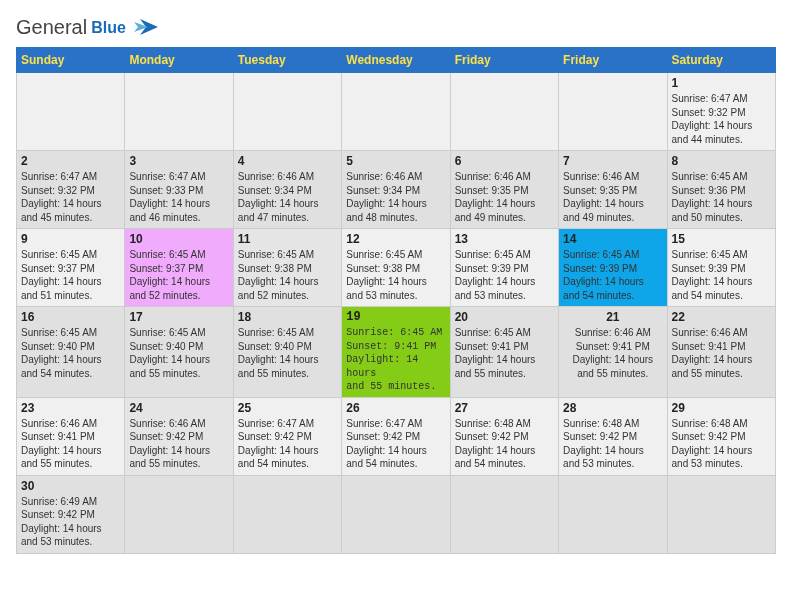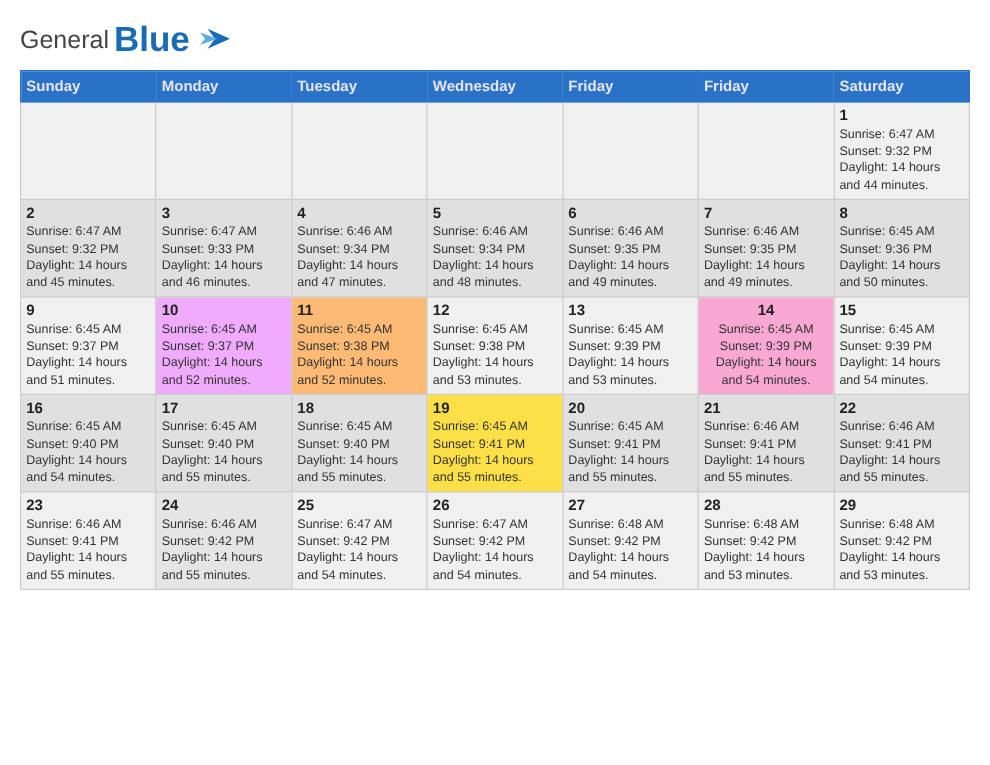--- a/index.html
+++ b/index.html
@@ -33,21 +33,21 @@
       font-size: 16px;
       color: #555;
     }
     .calendar {
       width: 100%;
       border-collapse: collapse;
       font-size: 10.5px;
     }
     .calendar thead th {
       background-color: #2a72c8;
-      color: #e5e5e5;
+      color: #fde047;
       padding: 5px 4px;
       text-align: left;
       font-weight: bold;
       font-size: 12px;
       border: 1px solid #2a72c8;
       margin-top: 32px;
     }
     .calendar tbody td {
       border: 1px solid #ccc;
       vertical-align: top;
@@ -81,21 +81,21 @@
       height: 60px;
     }
   </style>
 </head>
 <body>
 
 <div class="header-area">
   <div class="logo">
     <div style="display:flex; align-items:center; gap:4px;">
       <span style="font-size:20px; color:#444; font-weight:normal;">General</span>
-      <span style="font-size:28px; color:#1a6bb5; font-weight:bold;">Blue</span>
+      <span style="font-size:16px; color:#1a6bb5; font-weight:bold;">Blue</span>
       <svg width="32" height="22" viewBox="0 0 32 22">
         <polygon points="10,2 28,10 10,18 16,10" fill="#1a6bb5"></polygon>
         <polygon points="4,5 18,10 4,15 8,10" fill="#5aaddd"></polygon>
       </svg>
     </div>
   </div>
   <div class="title-area">
     <div class="month-title"></div>
     <div class="location-title"></div>
   </div>
@@ -158,33 +158,33 @@
       </tr>
       <tr>
         <td style="background: rgb(240, 240, 240);"><span class="day-num">9</span><span class="day-info" style="white-space: pre-line;">Sunrise: 6:45 AM
 Sunset: 9:37 PM
 Daylight: 14 hours
 and 51 minutes.</span></td>
         <td style="background: #f0abfc;"><span class="day-num">10</span><span class="day-info" style="white-space: pre-line;">Sunrise: 6:45 AM
 Sunset: 9:37 PM
 Daylight: 14 hours
 and 52 minutes.</span></td>
-        <td style="background: #fdba74; margin-left: 40px;"><span class="day-num">11</span><span class="day-info" style="white-space: pre-line;">Sunrise: 6:45 AM
+        <td style="background: #e5e5e5; margin-left: 40px;"><span class="day-num">11</span><span class="day-info" style="white-space: pre-line;">Sunrise: 6:45 AM
 Sunset: 9:38 PM
 Daylight: 14 hours
 and 52 minutes.</span></td>
         <td style="background: rgb(240, 240, 240);"><span class="day-num">12</span><span class="day-info" style="white-space: pre-line;">Sunrise: 6:45 AM
 Sunset: 9:38 PM
 Daylight: 14 hours
 and 53 minutes.</span></td>
         <td style="background: rgb(240, 240, 240); margin-top: 30px;"><span class="day-num">13</span><span class="day-info" style="white-space: pre-line;">Sunrise: 6:45 AM
 Sunset: 9:39 PM
 Daylight: 14 hours
 and 53 minutes.</span></td>
-        <td style="background: #f9a8d4; text-align: center;"><span class="day-num">14</span><span class="day-info" style="white-space: pre-line;">Sunrise: 6:45 AM
+        <td style="background: #0ea5e9;"><span class="day-num">14</span><span class="day-info" style="white-space: pre-line;">Sunrise: 6:45 AM
 Sunset: 9:39 PM
 Daylight: 14 hours
 and 54 minutes.</span></td>
         <td style="background: rgb(240, 240, 240); margin-left: 43px;"><span class="day-num">15</span><span class="day-info" style="white-space: pre-line;">Sunrise: 6:45 AM
 Sunset: 9:39 PM
 Daylight: 14 hours
 and 54 minutes.</span></td>
       </tr>
       <tr>
         <td style="background: rgb(224, 224, 224);"><span class="day-num">16</span><span class="day-info" style="white-space: pre-line;">Sunrise: 6:45 AM
@@ -192,29 +192,29 @@
 Daylight: 14 hours
 and 54 minutes.</span></td>
         <td style="background: rgb(224, 224, 224);"><span class="day-num">17</span><span class="day-info" style="white-space: pre-line;">Sunrise: 6:45 AM
 Sunset: 9:40 PM
 Daylight: 14 hours
 and 55 minutes.</span></td>
         <td style="background: rgb(224, 224, 224);"><span class="day-num">18</span><span class="day-info" style="white-space: pre-line;">Sunrise: 6:45 AM
 Sunset: 9:40 PM
 Daylight: 14 hours
 and 55 minutes.</span></td>
-        <td style="background: #fde047;"><span class="day-num">19</span><span class="day-info" style="white-space: pre-line;">Sunrise: 6:45 AM
+        <td style="background: #84cc16; font-family: Liberation Mono, monospace;"><span class="day-num">19</span><span class="day-info" style="white-space: pre-line;">Sunrise: 6:45 AM
 Sunset: 9:41 PM
 Daylight: 14 hours
 and 55 minutes.</span></td>
         <td style="background: rgb(224, 224, 224); margin-left: 37px;"><span class="day-num">20</span><span class="day-info" style="white-space: pre-line;">Sunrise: 6:45 AM
 Sunset: 9:41 PM
 Daylight: 14 hours
 and 55 minutes.</span></td>
-        <td style="background: rgb(224, 224, 224);"><span class="day-num">21</span><span class="day-info" style="white-space: pre-line;">Sunrise: 6:46 AM
+        <td style="background: rgb(224, 224, 224); text-align: center;"><span class="day-num">21</span><span class="day-info" style="white-space: pre-line;">Sunrise: 6:46 AM
 Sunset: 9:41 PM
 Daylight: 14 hours
 and 55 minutes.</span></td>
         <td style="background: rgb(224, 224, 224);"><span class="day-num">22</span><span class="day-info" style="white-space: pre-line;">Sunrise: 6:46 AM
 Sunset: 9:41 PM
 Daylight: 14 hours
 and 55 minutes.</span></td>
       </tr>
       <tr>
         <td style="background: rgb(240, 240, 240);"><span class="day-num">23</span><span class="day-info" style="white-space: pre-line;">Sunrise: 6:46 AM
@@ -238,15 +238,27 @@
 Daylight: 14 hours
 and 54 minutes.</span></td>
         <td style="background: rgb(240, 240, 240);"><span class="day-num">28</span><span class="day-info" style="white-space: pre-line;">Sunrise: 6:48 AM
 Sunset: 9:42 PM
 Daylight: 14 hours
 and 53 minutes.</span></td>
         <td style="background: rgb(240, 240, 240);"><span class="day-num">29</span><span class="day-info" style="white-space: pre-line;">Sunrise: 6:48 AM
 Sunset: 9:42 PM
 Daylight: 14 hours
 and 53 minutes.</span></td>
+      </tr>
+      <tr class="last-row">
+        <td style="background: rgb(224, 224, 224);"><span class="day-num">30</span><span class="day-info" style="white-space: pre-line;">Sunrise: 6:49 AM
+Sunset: 9:42 PM
+Daylight: 14 hours
+and 53 minutes.</span></td>
+        <td class="empty-cell" style="background: rgb(224, 224, 224);"></td>
+        <td class="empty-cell" style="background: rgb(224, 224, 224);"></td>
+        <td class="empty-cell" style="background: rgb(224, 224, 224);"></td>
+        <td class="empty-cell" style="background: rgb(224, 224, 224);"></td>
+        <td class="empty-cell" style="background: rgb(224, 224, 224);"></td>
+        <td class="empty-cell" style="background: rgb(224, 224, 224);"></td>
       </tr>
     </tbody>
 </table>
 
 </body></html>

